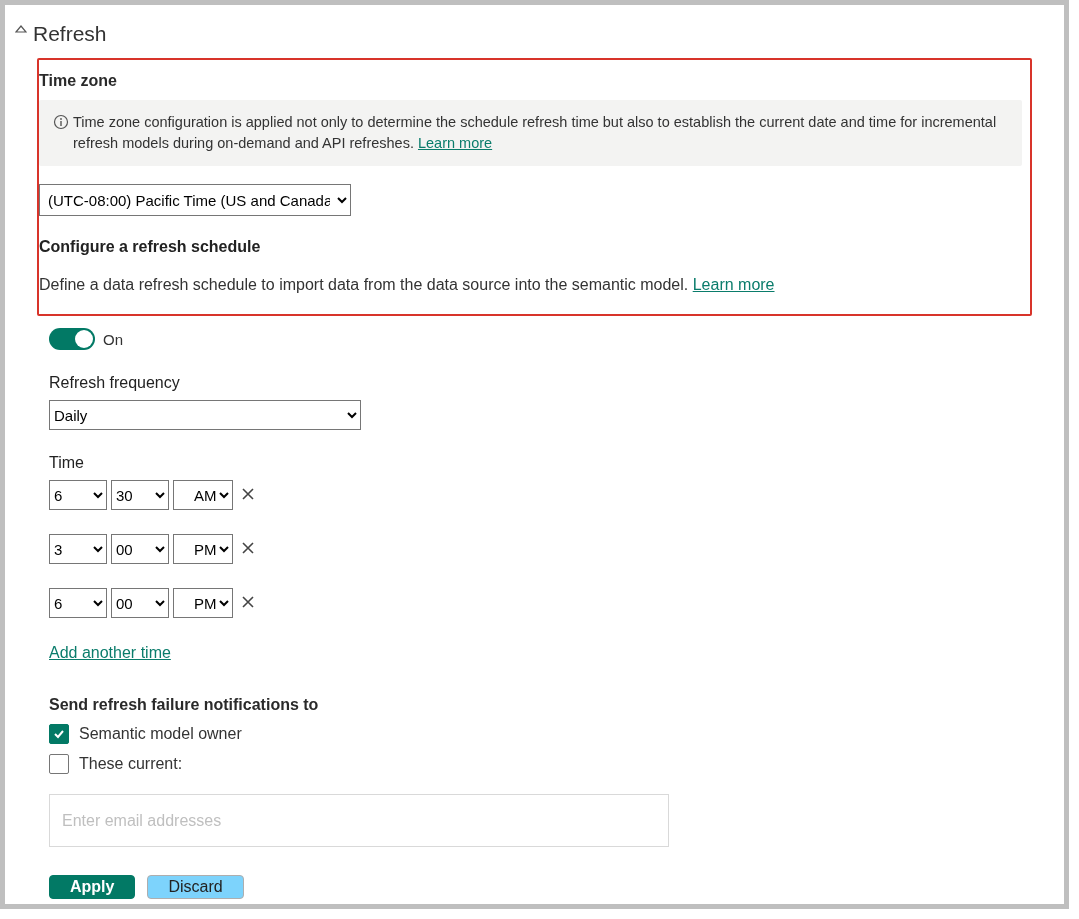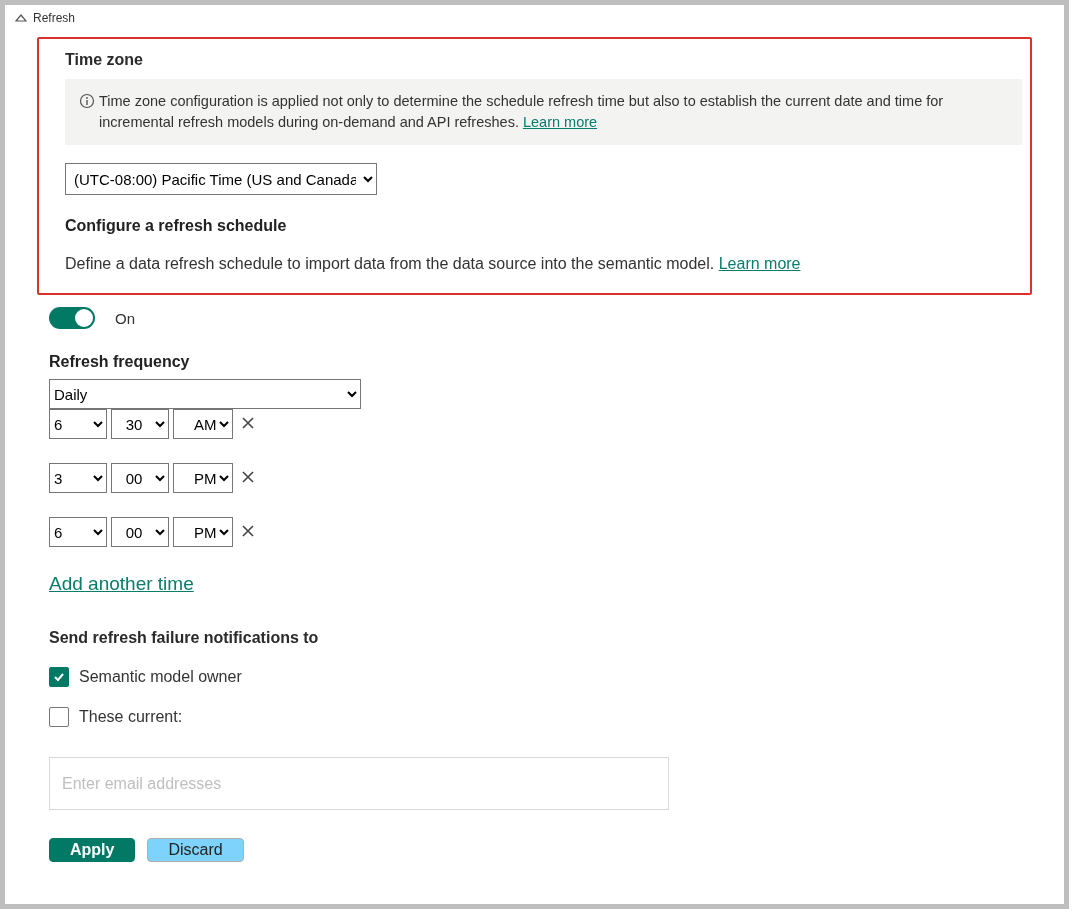--- a/index.html
+++ b/index.html
@@ -29,34 +29,35 @@
     position:relative;
     overflow:hidden;
   }
   .header{
     display:flex;
     align-items:center;
     gap:6px;
     padding:6px 10px 4px 10px;
   }
   .header .title{
-    font-size:12px;
+    font-size:21px;
     color:#333;
+    margin-top:11px;
   }
   .toggle-icon{
     width:12px;height:12px;
     display:inline-flex;align-items:center;justify-content:center;
   }
   .content{
     padding:8px 32px 20px 32px;
   }
   .highlight-box{
     border:2px solid var(--highlight);
     border-radius:2px;
-    padding:6px 8px 14px 26px;
+    padding:6px 8px 14px 0;
     margin-bottom:12px;
   }
   .section-heading{
     font-weight:700;
     font-size:16px;
     margin:6px 0 10px 0;
     color:#2a2a2a;
   }
   .info-banner{
     background:var(--info-bg);
@@ -98,58 +99,58 @@
     font-weight:700;
     font-size:16px;
     margin:22px 0 20px 0;
   }
   .desc{
     font-size:16px;
     color:#333;
     margin-bottom:6px;
   }
   .switch-row{
-    display:flex;align-items:center;gap:20px;
+    display:flex;align-items:center;gap:8px;
     margin:8px 0 6px 12px;
   }
   .switch{
     position:relative;width:46px;height:22px;border-radius:22px;
     background:var(--accent2);cursor:pointer;
   }
   .switch::after{
     content:"";position:absolute;top:2px;right:2px;width:18px;height:18px;border-radius:50%;
     background:#fff;
   }
   .switch-label{font-size:15px;color:#333;}
   .label{
-    font-weight:700;
+    font-weight:400;
     font-size:16px;
     margin:24px 0 8px 12px;
   }
   .indent{margin-left:12px;text-decoration:underline;}
   .time-rows{margin-left:12px;}
   .time-row{
     display:flex;align-items:center;gap:4px;margin-bottom:24px;
   }
   .time-row select{
     height:30px;border:1px solid #767676;background:#fff;font-size:15px;
   }
   .time-row .hr{width:58px;}
-  .time-row .mn{width:58px;text-align:center;}
+  .time-row .mn{width:58px;}
   .time-row .ap{width:60px;padding-left:16px;}
   .remove-x{
     font-size:18px;color:#444;cursor:pointer;line-height:1;margin-left:2px;
     padding:0 2px;
   }
   .add-link{
-    color:var(--link);text-decoration:underline;cursor:pointer;font-size:19px;
+    color:var(--link);text-decoration:underline;cursor:pointer;font-size:16px;
     display:inline-block;margin-left:12px;margin-top:2px;
   }
   .notify-block{margin-left:12px;margin-top:34px;}
-  .cb-row{display:flex;align-items:center;gap:10px;margin:20px 0;}
+  .cb-row{display:flex;align-items:center;gap:10px;margin:10px 0;}
   .cb{
     width:18px;height:18px;border:1.5px solid #767676;border-radius:2px;background:#fff;
     display:inline-flex;align-items:center;justify-content:center;cursor:pointer;
     flex:0 0 auto;
   }
   .cb.checked{background:var(--accent2);border-color:var(--accent2);}
   .cb.checked svg{display:block;}
   .cb svg{display:none;}
   .cb-label{font-size:16px;color:#333;}
   input.email{
@@ -218,20 +219,21 @@
       <span class="switch-label">On</span>
     </div>
 
     <div class="label">Refresh frequency</div>
     <div class="indent">
       <select class="freq">
         <option>Daily</option>
       </select>
     </div>
 
+    <div class="label">Time</div>
 
     <div class="time-rows">
       <div class="time-row">
         <select class="hr"><option>6</option></select>
         <select class="mn"><option>30</option></select>
         <select class="ap"><option>AM</option></select>
         <span class="remove-x">
           <svg width="14" height="14" viewBox="0 0 14 14">
               <path d="M2 2 L12 12 M12 2 L2 12" stroke="#444" stroke-width="1.6"></path>
             </svg>

